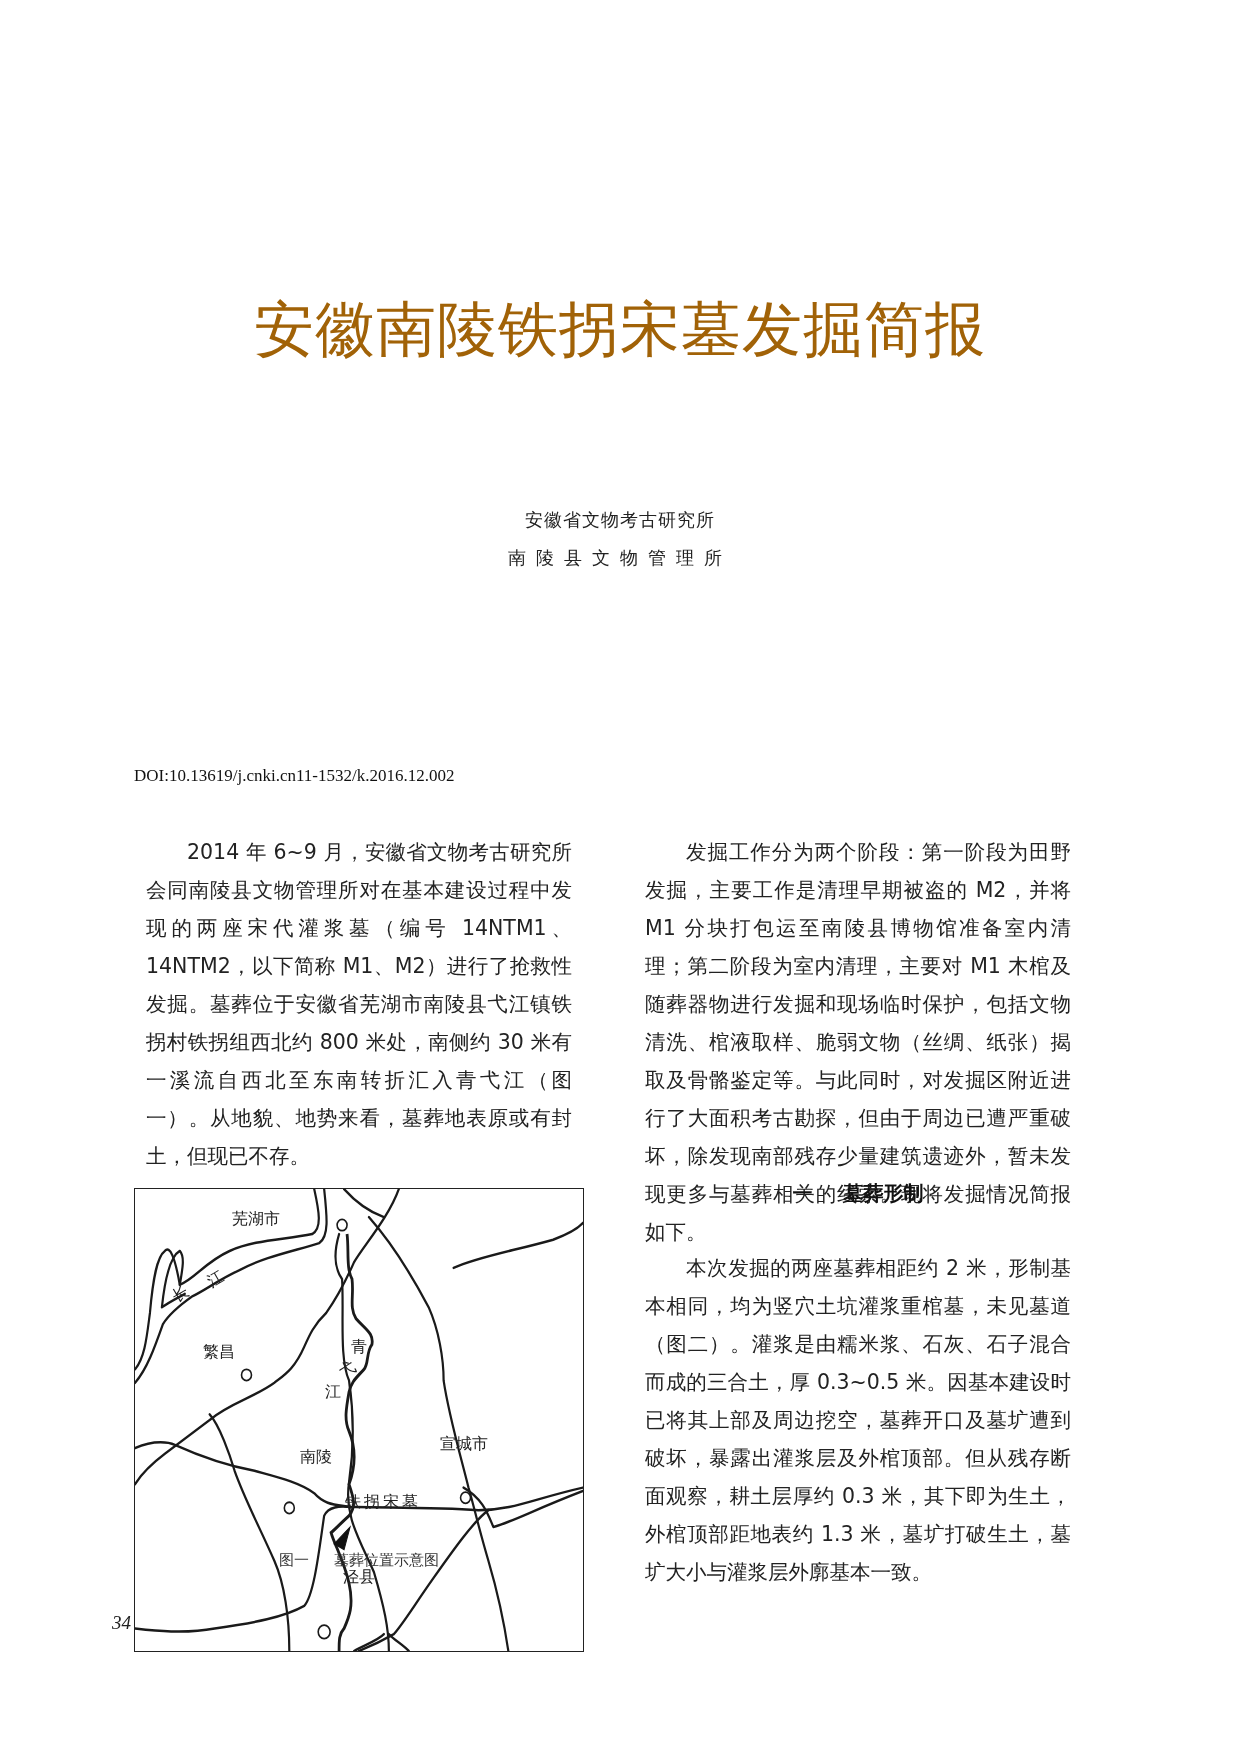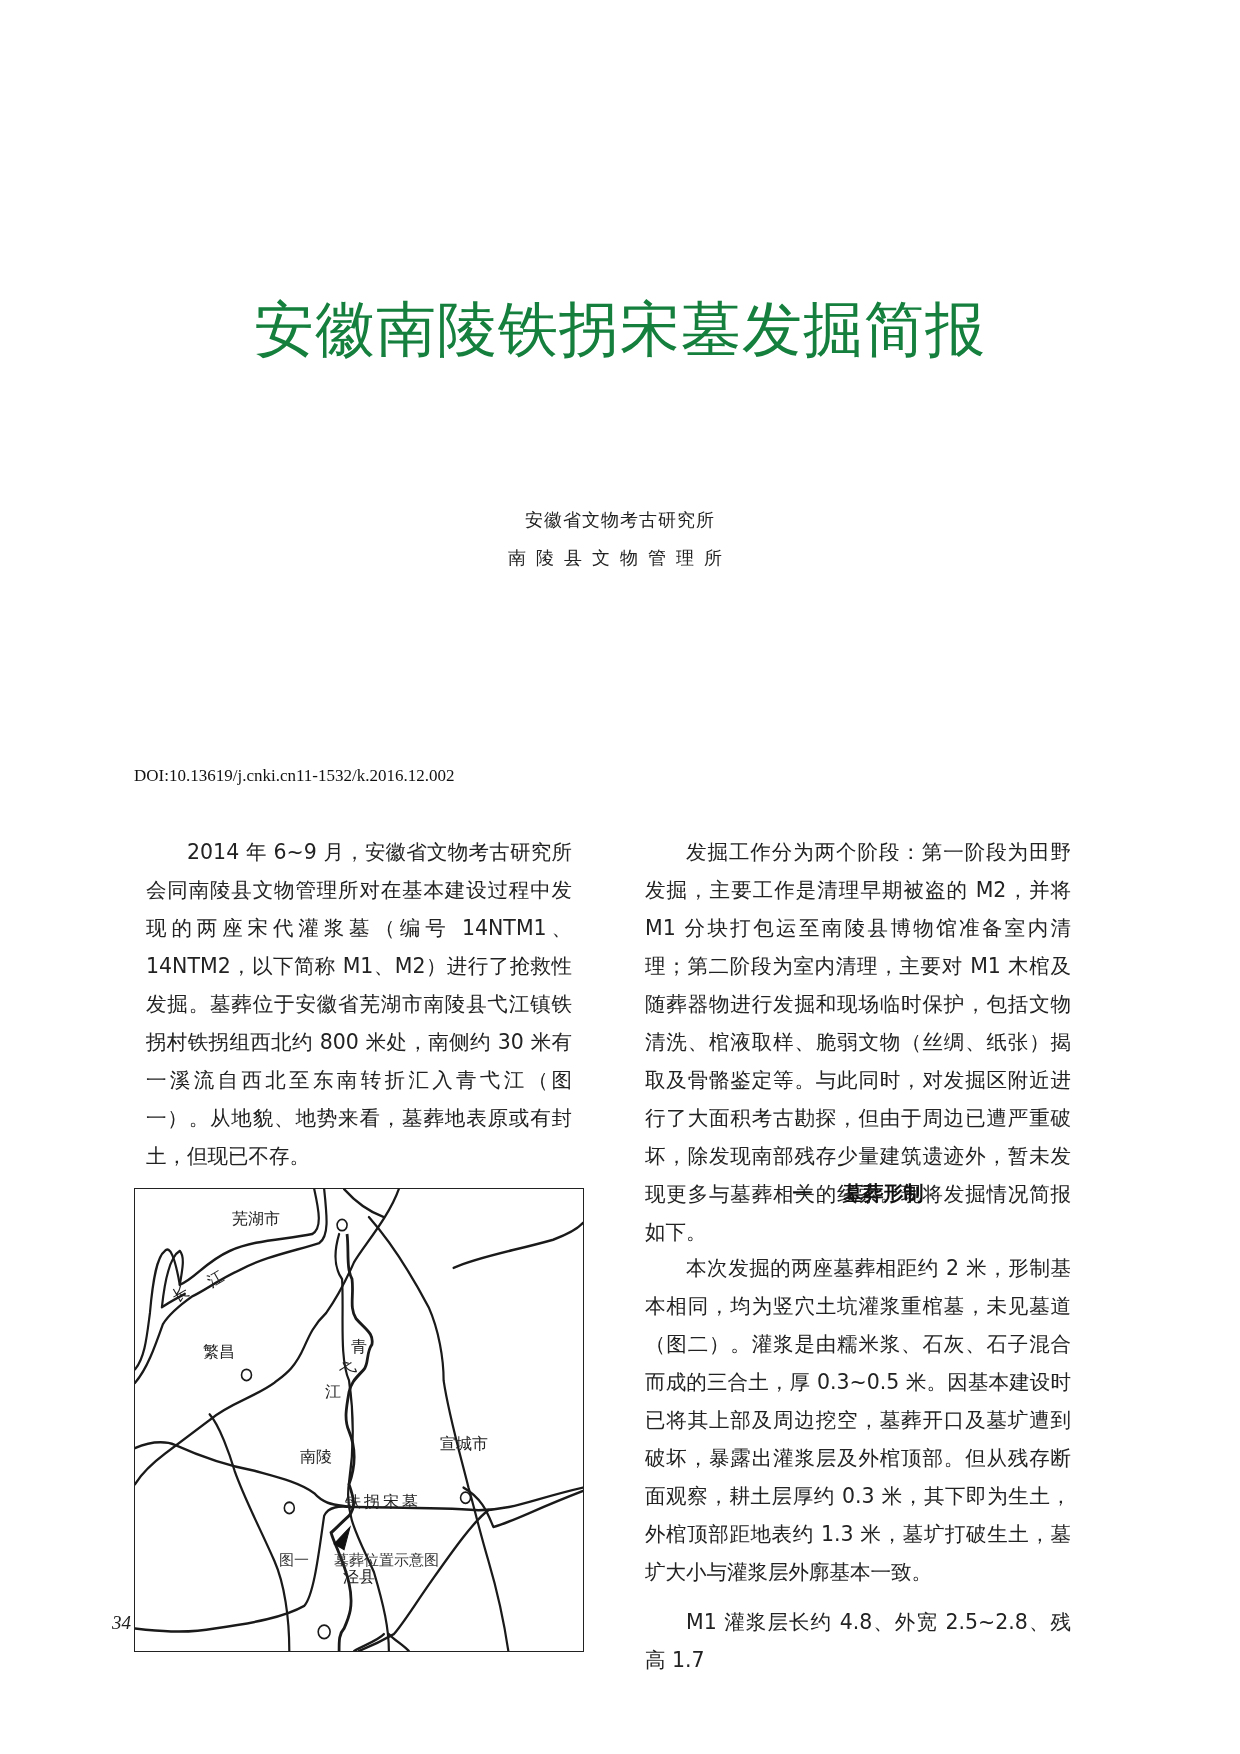--- a/index.html
+++ b/index.html
@@ -1,19 +1,19 @@
 <!DOCTYPE html>
 <html><head>
 <meta charset="utf-8">
 <style>
   html, body { margin: 0; padding: 0; background: #ffffff; }
   body { width: 1240px; height: 1754px; position: relative; overflow: hidden;
          font-family: "DejaVu Serif", "Liberation Serif", serif; color: #1a1a1a; }
   .title { position: absolute; left: 0; width: 1240px; top: 290px; text-align: center;
-           font-size: 60px; letter-spacing: 1px; font-family: "DejaVu Serif", serif; font-weight: normal; color: #15803d; }
+           font-size: 60px; letter-spacing: 1px; font-family: "DejaVu Serif", serif; font-weight: normal; color: #a16207; }
   .affil { position: absolute; left: 0; width: 1240px; text-align: center; font-size: 18px; color: #222;
            font-family: "DejaVu Sans", sans-serif; }
   .affil1 { top: 508px; letter-spacing: 1px; }
   .affil2 { top: 546px; letter-spacing: 10px; }
   .doi { position: absolute; left: 134px; top: 766px; font-size: 17px; font-family: "Liberation Serif", serif; color: #111; }
   .col { position: absolute; width: 450px; font-size: 20.5px; line-height: 38px; text-align: justify;
          font-family: "DejaVu Sans", sans-serif; color: #222; }
   .col p { margin: 12px; text-indent: 2em; }
   .left-col { left: 134px; top: 821px; }
   .right-col { left: 633px; top: 821px; }
@@ -47,21 +47,20 @@
   <p>发掘工作分为两个阶段：第一阶段为田野发掘，主要工作是清理早期被盗的 M2，并将 M1 分块打包运至南陵县博物馆准备室内清理；第二阶段为室内清理，主要对 M1 木棺及随葬器物进行发掘和现场临时保护，包括文物清洗、棺液取样、脆弱文物（丝绸、纸张）揭取及骨骼鉴定等。与此同时，对发掘区附近进行了大面积考古勘探，但由于周边已遭严重破坏，除发现南部残存少量建筑遗迹外，暂未发现更多与墓葬相关的线索。现将发掘情况简报如下。</p>
 </div>
 
 <div class="section-head">
   <span>一</span>
   <span>墓葬形制</span>
 </div>
 
 <div class="col right-col2">
   <p>本次发掘的两座墓葬相距约 2 米，形制基本相同，均为竖穴土坑灌浆重棺墓，未见墓道（图二）。灌浆是由糯米浆、石灰、石子混合而成的三合土，厚 0.3~0.5 米。因基本建设时已将其上部及周边挖空，墓葬开口及墓圹遭到破坏，暴露出灌浆层及外棺顶部。但从残存断面观察，耕土层厚约 0.3 米，其下即为生土，外棺顶部距地表约 1.3 米，墓圹打破生土，墓圹大小与灌浆层外廓基本一致。</p>
-  <p>M1 灌浆层长约 4.8、外宽 2.5~2.8、残高 1.7</p>
 </div>
 
 <div class="map">
   <svg viewBox="0 0 450 410" preserveAspectRatio="none">
     <g fill="none" stroke="#1a1a1a" stroke-width="2.2" stroke-linejoin="round" stroke-linecap="round">
 
       <path d="M180,0 C185,20 188,35 178,40 C150,45 120,45 95,55 C70,65 60,80 45,85 C40,60 35,50 30,55 C22,60 18,80 15,110 C12,130 10,150 0,160"></path>
       <path d="M190,0 C193,25 195,42 185,48 C160,55 130,60 105,72 C85,80 70,90 58,95 C50,100 35,110 28,120 C20,140 12,160 0,172"></path>
       <path d="M45,85 C48,70 50,60 45,55 C35,60 30,80 27,105 C35,100 42,97 50,93"></path>
 

